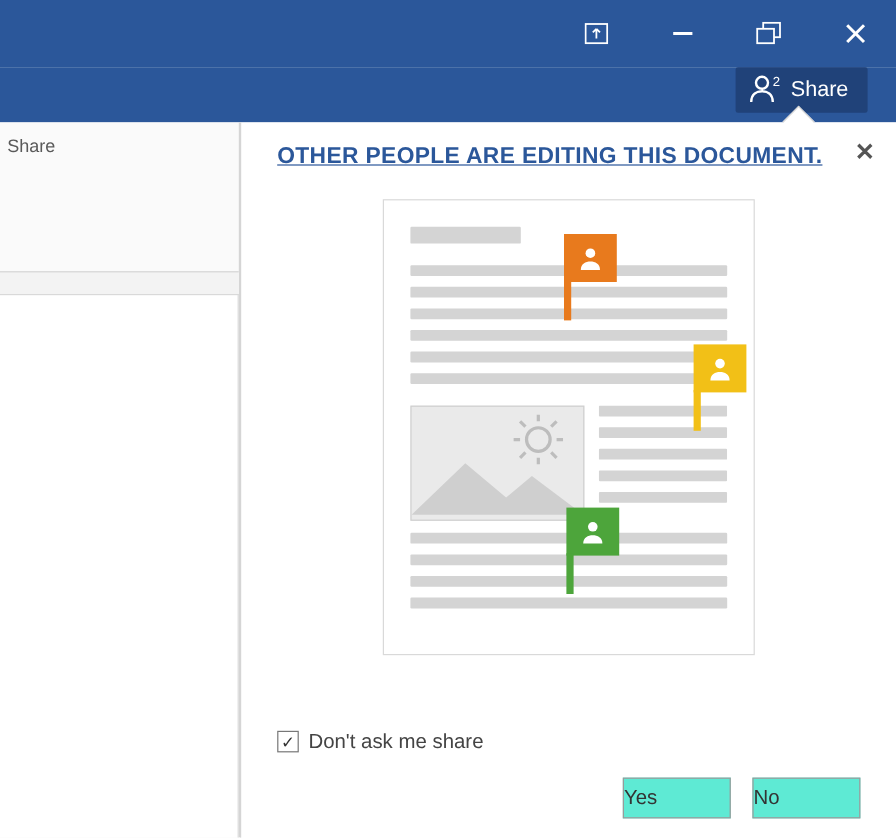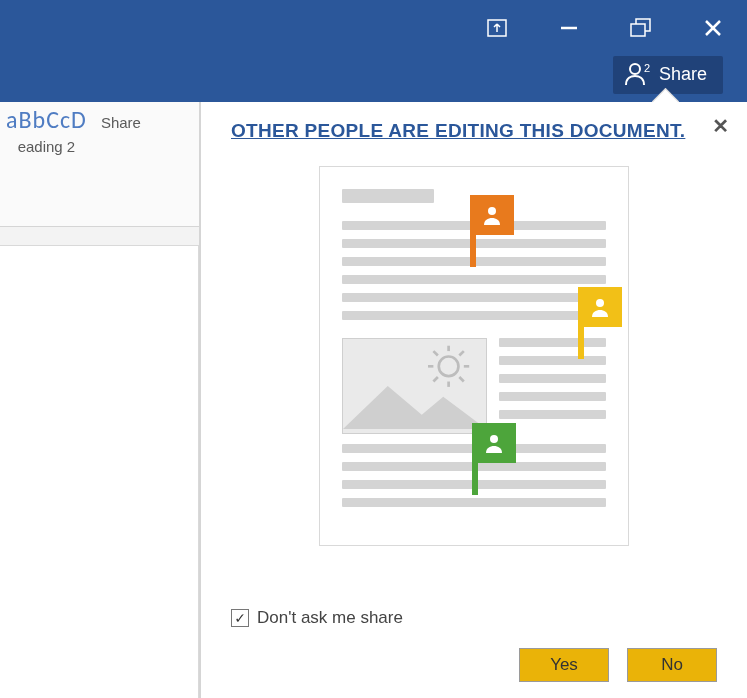--- a/index.html
+++ b/index.html
@@ -214,24 +214,23 @@
     font-size: 14px;
     color:#333;
   }
   .btn-row {
     display:flex;
     justify-content:flex-end;
     gap: 18px;
   }
   .btn {
     border:1px solid #9a9a9a;
-    background:#eab308;
+    background:#5eead4;
     padding: 6px 0;
     width: 90px;
-    text-align:center;
     font-size: 17px;
     color:#333;
     cursor:pointer;
   }
 </style>
 </head>
 <body>
 
 <div class="titlebar">
   <div class="winbtn">
@@ -266,24 +265,20 @@
       <path d="M1 23 C1 16 6 14 10 14 C14 14 19 16 19 23" fill="none" stroke="#fff" stroke-width="2"></path>
       <text x="19" y="10" font-size="11" fill="#fff">2</text>
     </svg>
     <span>Share</span>
   </div>
 </div>
 
 <div class="ribbon-area">
   <div class="styles-col">
     <div class="style-samples">
-      <div class="style-tile">
-        <div class="sample h2">aBbCcD</div>
-        <div class="style-label">eading 2</div>
-      </div>
       <div class="style-tile">
         <div class="style-label">Share</div>
       </div>
     </div>
     <div class="doc-bg" style="position:absolute; left:0; right:0; top:124px; bottom:0;">
       <div class="doc-page"></div>
     </div>
   </div>
 </div>
 

